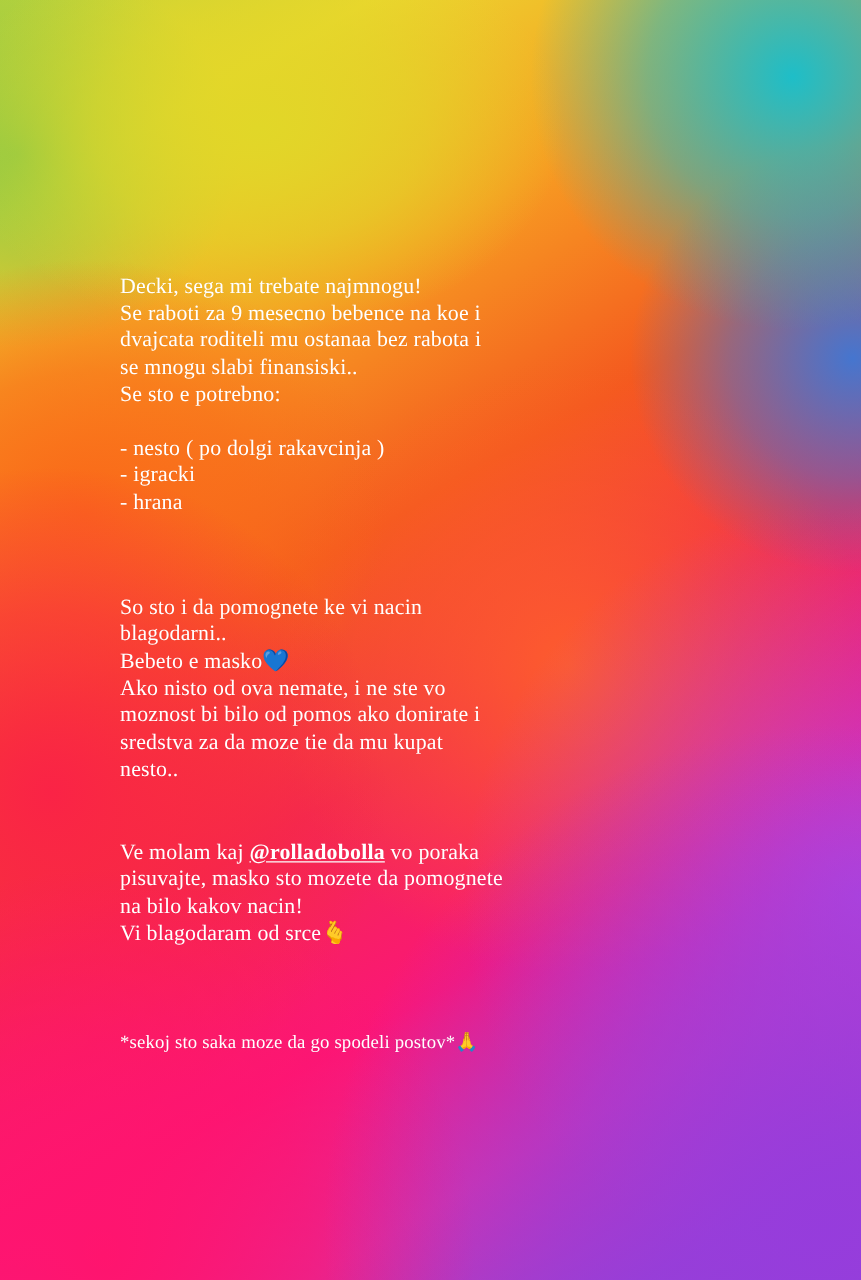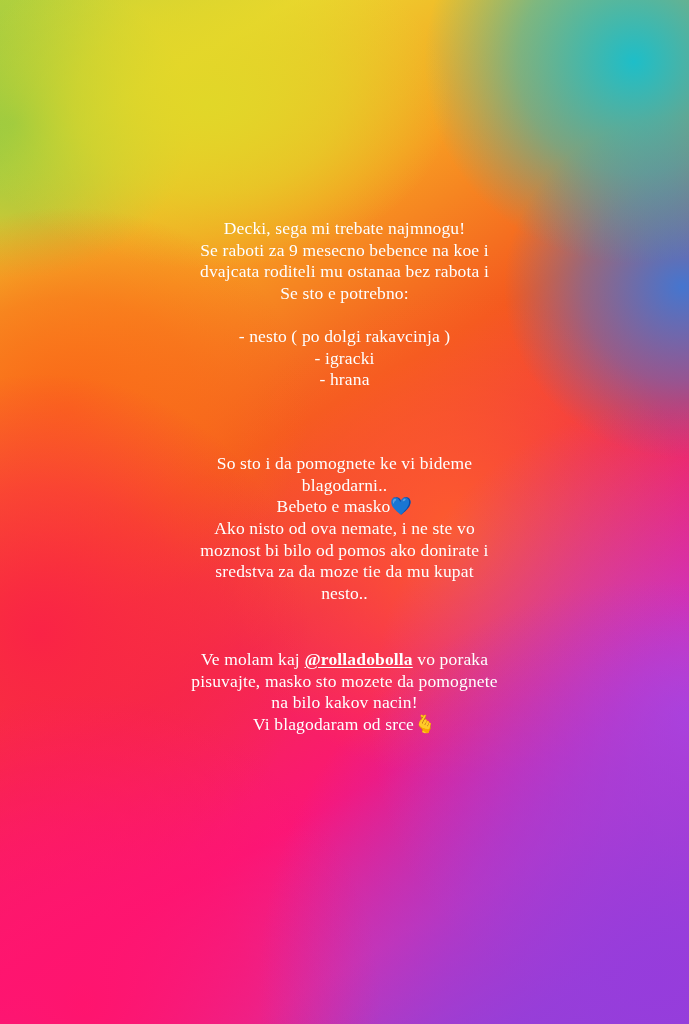--- a/index.html
+++ b/index.html
@@ -43,21 +43,20 @@
         #9a42cf 93%,
         #8a4ad6 100%);
   }
   .story-text {
     position: absolute;
     left: 0;
     right: 0;
     top: 0;
     padding: 0 96px;
     box-sizing: border-box;
-    text-align: center;
     color: #ffffff;
     font-family: "Liberation Serif", serif;
     font-size: 17.5px;
     line-height: 21.7px;
     letter-spacing: 0.15px;
     text-shadow: 0 0 1px rgba(0,0,0,0.05);
   }
   .block {
     margin: 0;
   }
@@ -83,35 +82,36 @@
 <div class="story-canvas">
   <div class="gradient-layer"></div>
 
   <div class="story-text">
     <div class="text-top-offset"></div>
 
     <div class="block">
       <div>Decki, sega mi trebate najmnogu!</div>
       <div>Se raboti za 9 mesecno bebence na koe i</div>
       <div>dvajcata roditeli mu ostanaa bez rabota i</div>
+      <div>se mnogu slabi finansiski..</div>
       <div>Se sto e potrebno:</div>
     </div>
 
     <div class="spacer-sm"></div>
 
     <div class="block">
       <div>- nesto ( po dolgi rakavcinja )</div>
       <div>- igracki</div>
       <div>- hrana</div>
     </div>
 
     <div class="spacer-md"></div>
 
     <div class="block">
-      <div>So sto i da pomognete ke vi bideme</div>
+      <div>So sto i da pomognete ke vi nacin</div>
       <div>blagodarni..</div>
       <div>Bebeto e masko💙</div>
       <div>Ako nisto od ova nemate, i ne ste vo</div>
       <div>moznost bi bilo od pomos ako donirate i</div>
       <div>sredstva za da moze tie da mu kupat</div>
       <div>nesto..</div>
     </div>
 
     <div class="spacer-lg"></div>
 
@@ -119,14 +119,17 @@
       <div>
         <span>Ve molam kaj </span><a class="mention" href="#">@rolladobolla</a><span> vo poraka</span>
       </div>
       <div>pisuvajte, masko sto mozete da pomognete</div>
       <div>na bilo kakov nacin!</div>
       <div>Vi blagodaram od srce🫰</div>
     </div>
 
     <div class="spacer-xl"></div>
 
+    <div class="block last-line">
+      <div>*sekoj sto saka moze da go spodeli postov*🙏</div>
+    </div>
   </div>
 </div>
 
 </body></html>

